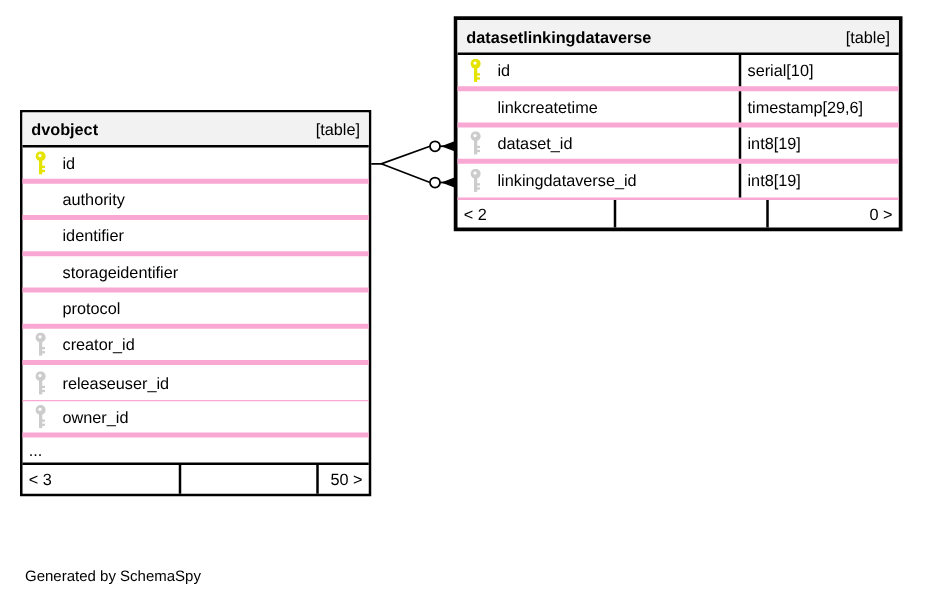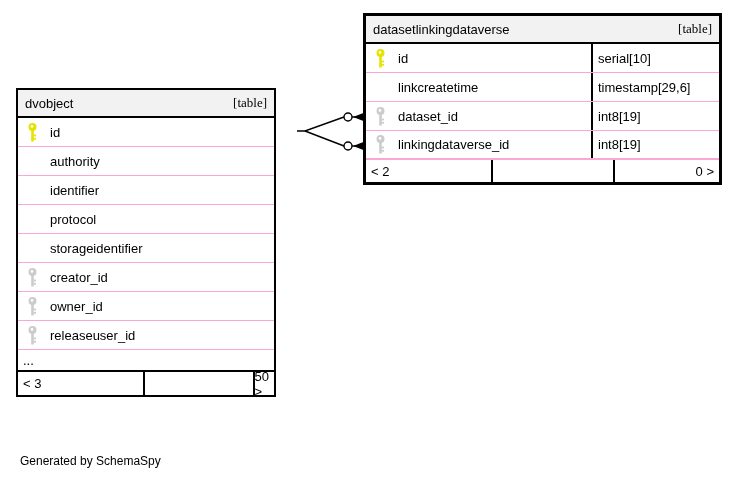--- a/index.html
+++ b/index.html
@@ -2,34 +2,34 @@
 <html><head>
 <meta charset="utf-8">
 <style>
   html,body { margin:0; padding:0; background:#ffffff; }
   .canvas {
     position:relative; width:741px; height:483px; background:#ffffff;
     font-family:"Liberation Sans", sans-serif; font-size:13px; color:#000;
     overflow:hidden;
   }
   .db-table { position:absolute; background:#fff; box-sizing:border-box; }
-  .tbl-dvobject { left:16px; top:88px; width:260px; border:2px solid #000; }
+  .tbl-dvobject { left:16px; top:88px; width:281px; border:2px solid #000; }
   .tbl-dsld    { left:363px; top:13px; width:359px; border:3px solid #000; }
 
   .t-header {
     display:flex; justify-content:space-between; align-items:center;
     background:#f2f2f2; border-bottom:2px solid #000;
     height:26px; padding:0 7px; box-sizing:content-box;
   }
-  .t-name  { font-weight:normal; }
-  .t-badge { font-weight:normal;font-family:Liberation Serif, serif; }
+  .t-name  { font-weight:bold; }
+  .t-badge { font-weight:normal; }
 
   .t-row {
     display:flex; align-items:center; height:29px;
-    border-bottom:1px solid #f9a8d4; box-sizing:border-box;
+    border-bottom:4px solid #f9a8d4; box-sizing:border-box;
   }
   .t-row.last { border-bottom-width:2px; }
   .name-cell { flex:1; display:flex; align-items:center; padding-left:10px; align-self:stretch; }
   .type-cell {
     width:128px; flex:none; border-left:2px solid #000; padding-left:5px;
     display:flex; align-items:center; align-self:stretch; box-sizing:border-box;
   }
   .key-slot { width:9px; height:19px; flex:none; margin-right:13px; }
   .key-slot svg { display:block; }
   .pk-fill { fill:#e4e400; }
@@ -91,69 +91,69 @@
     </div>
     <div class="t-row">
       <div class="name-cell">
           <span class="key-slot"></span>
           <span>identifier</span>
         </div>
     </div>
     <div class="t-row">
       <div class="name-cell">
           <span class="key-slot"></span>
+          <span>storageidentifier</span>
+        </div>
+    </div>
+    <div class="t-row">
+      <div class="name-cell">
+          <span class="key-slot"></span>
           <span>protocol</span>
         </div>
     </div>
     <div class="t-row">
       <div class="name-cell">
-          <span class="key-slot"></span>
-          <span>storageidentifier</span>
-        </div>
-    </div>
-    <div class="t-row">
-      <div class="name-cell">
         <span class="key-slot">
             <svg width="9" height="19" viewBox="0 0 9 19">
               <circle class="fk-fill" cx="4.5" cy="4" r="4"></circle>
               <rect class="fk-fill" x="3.2" y="7" width="2.6" height="11.5"></rect>
               <rect class="fk-fill" x="5.6" y="11.6" width="2.4" height="1.8"></rect>
               <rect class="fk-fill" x="5.6" y="14.9" width="2.4" height="1.8"></rect>
               <circle cx="4" cy="3.4" r="1.3" fill="#ffffff"></circle>
             </svg>
           </span>
         <span>creator_id</span>
       </div>
     </div>
+    <div class="t-row" style="border-bottom-width:1px;">
+      <div class="name-cell">
+        <span class="key-slot">
+            <svg width="9" height="19" viewBox="0 0 9 19">
+              <circle class="fk-fill" cx="4.5" cy="4" r="4"></circle>
+              <rect class="fk-fill" x="3.2" y="7" width="2.6" height="11.5"></rect>
+              <rect class="fk-fill" x="5.6" y="11.6" width="2.4" height="1.8"></rect>
+              <rect class="fk-fill" x="5.6" y="14.9" width="2.4" height="1.8"></rect>
+              <circle cx="4" cy="3.4" r="1.3" fill="#ffffff"></circle>
+            </svg>
+          </span>
+        <span>releaseuser_id</span>
+      </div>
+    </div>
     <div class="t-row">
       <div class="name-cell">
         <span class="key-slot">
             <svg width="9" height="19" viewBox="0 0 9 19">
               <circle class="fk-fill" cx="4.5" cy="4" r="4"></circle>
               <rect class="fk-fill" x="3.2" y="7" width="2.6" height="11.5"></rect>
               <rect class="fk-fill" x="5.6" y="11.6" width="2.4" height="1.8"></rect>
               <rect class="fk-fill" x="5.6" y="14.9" width="2.4" height="1.8"></rect>
               <circle cx="4" cy="3.4" r="1.3" fill="#ffffff"></circle>
             </svg>
           </span>
         <span>owner_id</span>
-      </div>
-    </div>
-    <div class="t-row" style="border-bottom-width:1px;">
-      <div class="name-cell">
-        <span class="key-slot">
-            <svg width="9" height="19" viewBox="0 0 9 19">
-              <circle class="fk-fill" cx="4.5" cy="4" r="4"></circle>
-              <rect class="fk-fill" x="3.2" y="7" width="2.6" height="11.5"></rect>
-              <rect class="fk-fill" x="5.6" y="11.6" width="2.4" height="1.8"></rect>
-              <rect class="fk-fill" x="5.6" y="14.9" width="2.4" height="1.8"></rect>
-              <circle cx="4" cy="3.4" r="1.3" fill="#ffffff"></circle>
-            </svg>
-          </span>
-        <span>releaseuser_id</span>
       </div>
     </div>
 
     <div class="t-ellipsis">...</div>
 
     <div class="t-footer">
       <span class="fc fc1 fc-left">&lt; 3</span>
       <span class="fc fc2"></span>
       <span class="fc fc3 fc-right">50 &gt;</span>
     </div>

